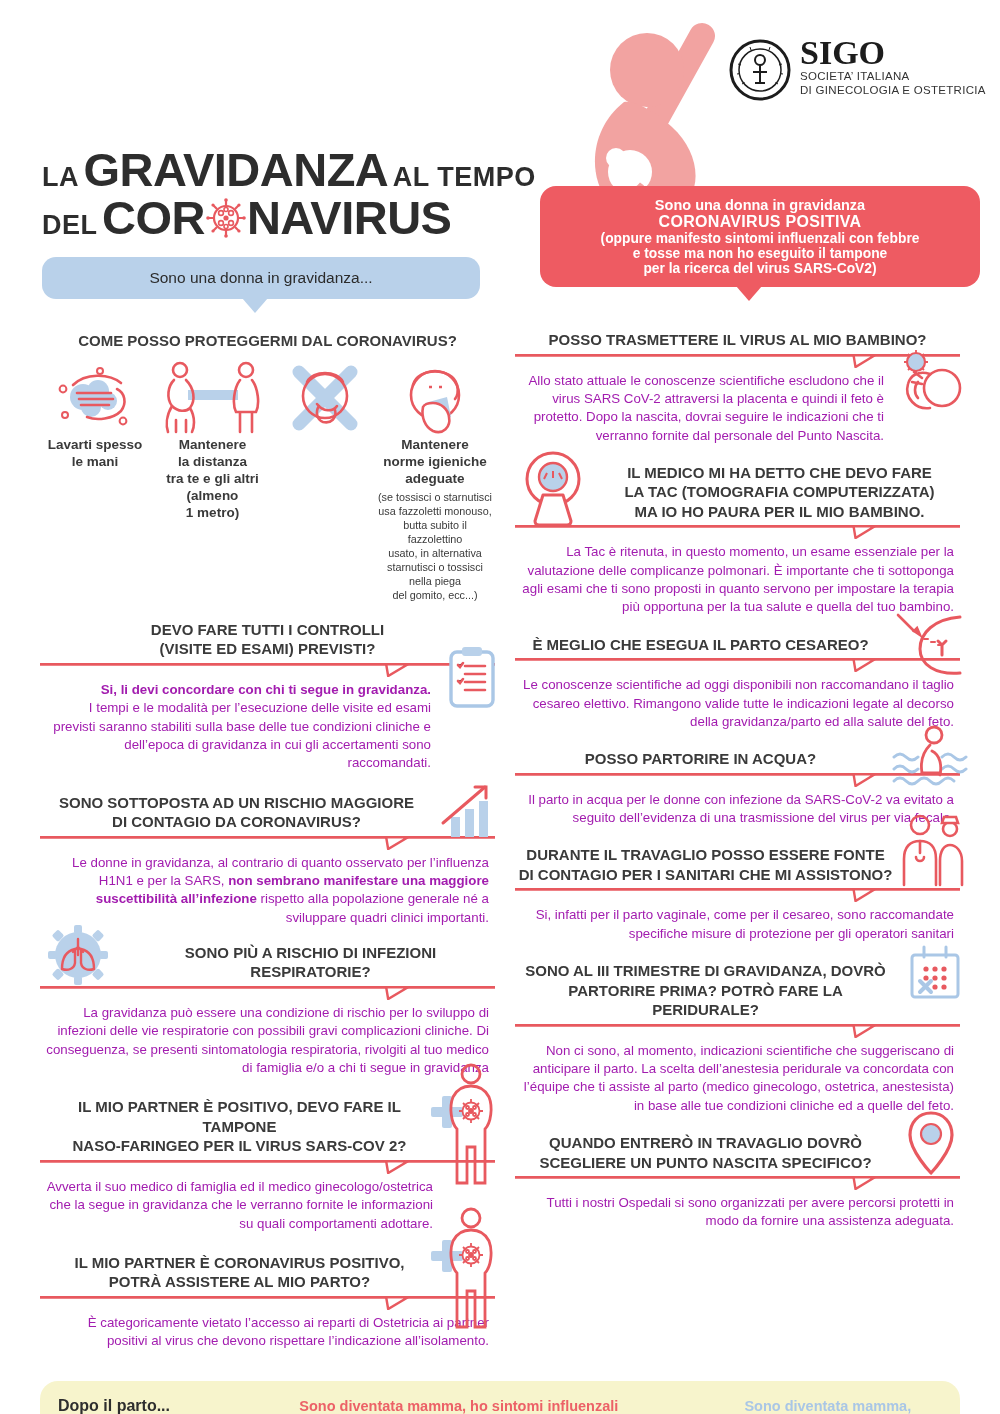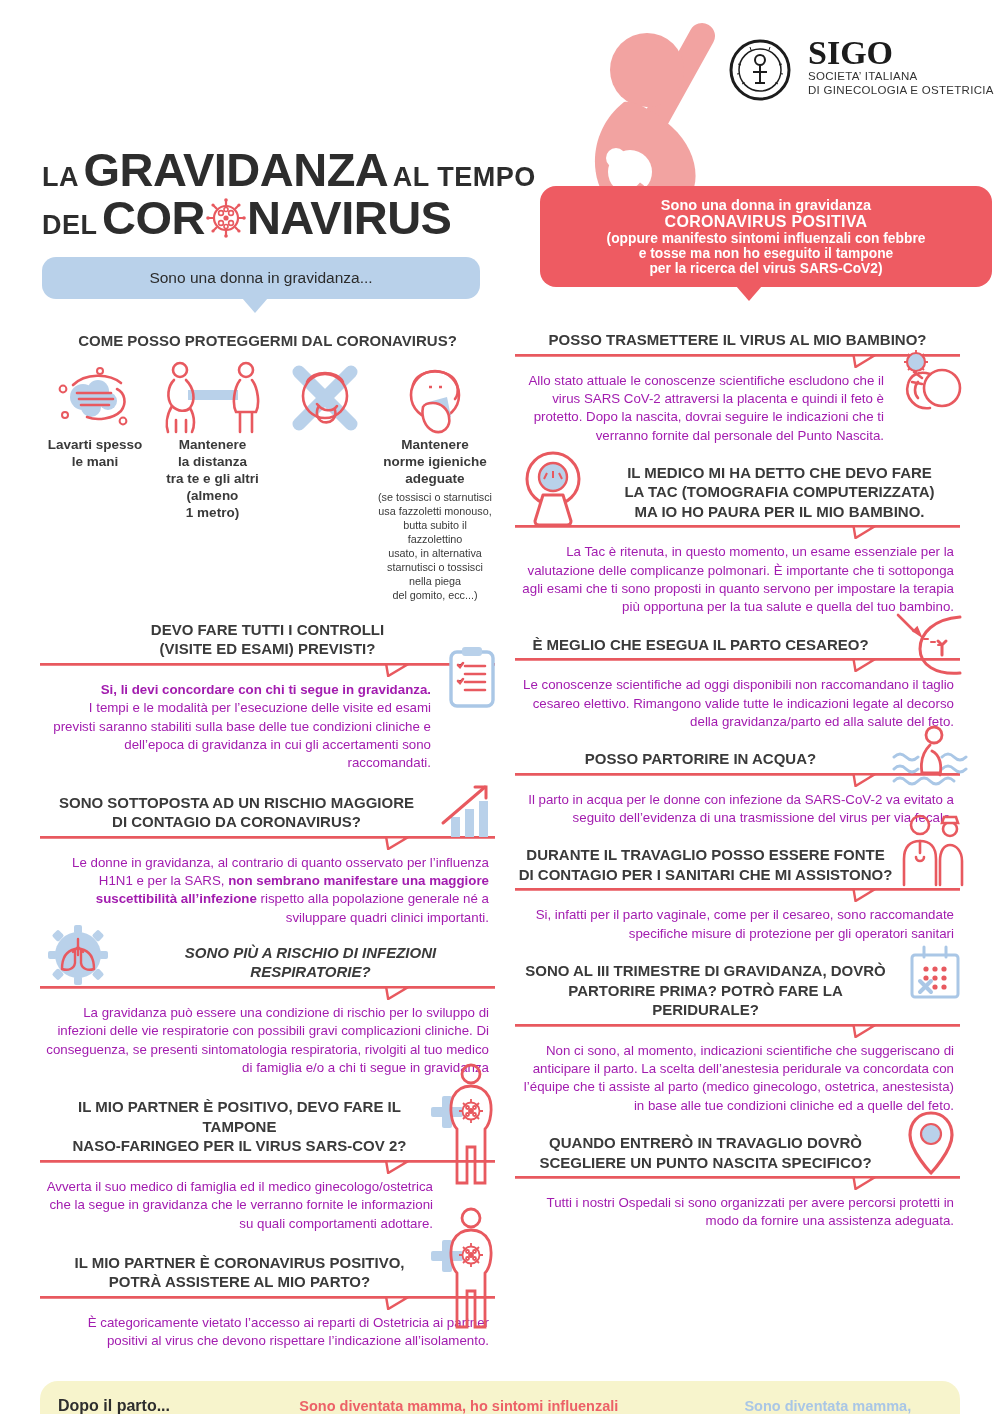--- a/index.html
+++ b/index.html
@@ -1,31 +1,31 @@
 <!DOCTYPE html>
 <html><head>
 <meta charset="utf-8">
 <style>
   html,body{margin:0;padding:0;background:#fff;}
   body{width:1000px;height:1414px;position:relative;font-family:"Liberation Sans",sans-serif;color:#3c3c3c;overflow:hidden;}
   .pre{white-space:pre-line;}
   
   .header{position:relative;height:318px;}
   .aogoi{position:absolute;left:52px;top:34px;}
-  .sigo{position:absolute;left:728px;top:38px;display:flex;align-items:flex-start;gap:16px;}
+  .sigo{position:absolute;left:728px;top:38px;display:flex;align-items:flex-start;gap:8px;}
   .sigo-text .sigo-name{font-family:"Liberation Serif",serif;font-weight:bold;font-size:34px;color:#1c1c1c;line-height:0.9;}
   .sigo-text .sigo-sub{font-size:11.5px;color:#333;letter-spacing:0.3px;line-height:1.25;}
   .pregnant{position:absolute;left:552px;top:22px;}
   .title{position:absolute;left:42px;top:146px;color:#2d2d2d;font-weight:bold;line-height:1.02;}
   .title .sm{font-size:27px;letter-spacing:0.5px;}
   .title .bg{font-size:47px;letter-spacing:-0.5px;}
   .title .virus-o{vertical-align:-5px;}
   .banner-blue{position:absolute;left:42px;top:257px;width:418px;background:#b9d1ea;border-radius:14px;padding:12px 10px;text-align:center;font-weight:normal;font-size:15.5px;color:#2b2b2b;}
   .banner-blue .tail{position:absolute;left:200px;bottom:-14px;width:0;height:0;border-left:13px solid transparent;border-right:13px solid transparent;border-top:15px solid #b9d1ea;}
-  .banner-red{position:absolute;left:540px;top:186px;width:424px;background:#ee5b62;border-radius:16px;padding:11px 14px;text-align:center;color:#fff;font-weight:bold;}
+  .banner-red{position:absolute;left:540px;top:186px;width:424px;background:#ee5b62;border-radius:16px;padding:11px 8px;text-align:center;color:#fff;font-weight:bold;}
   .banner-red .l1{font-size:14.5px;}
   .banner-red .l2{font-size:16px;letter-spacing:0.3px;}
   .banner-red .l3{font-size:13.8px;}
   .banner-red .tail{position:absolute;left:196px;bottom:-14px;width:0;height:0;border-left:13px solid transparent;border-right:13px solid transparent;border-top:15px solid #ee5b62;}
   
   .columns{display:flex;gap:20px;padding:0 40px;margin-top:4px;}
   .col{width:460px;}
   .qa{position:relative;margin-bottom:16px;}
   .q{font-weight:bold;font-size:15px;color:#3a3a3a;text-align:center;line-height:1.3;margin:0 0 3px;}
   .sep{display:block;width:100%;height:15px;margin:2px 0 3px;}
@@ -264,21 +264,21 @@
             </g>
             <g stroke="#e8595f" stroke-width="3" fill="none" stroke-linecap="round">
               <path d="M6,44 L48,8"></path>
               <path d="M38,8 H49 V19"></path>
             </g>
           </svg>
       </span>
     </div>
 
     <div class="qa" style="margin-bottom:20px;">
-      <div class="q pre" style="padding-left:86px;font-style:italic;">SONO PIÙ A RISCHIO DI INFEZIONI RESPIRATORIE?</div>
+      <div class="q pre" style="padding-left:86px;">SONO PIÙ A RISCHIO DI INFEZIONI RESPIRATORIE?</div>
       <svg class="sep" viewBox="0 0 460 16" preserveAspectRatio="none">
           <line x1="0" y1="2.5" x2="460" y2="2.5"></line>
           <polygon points="350,2.5 372,2.5 352,15"></polygon>
         </svg>
       <div class="answer"><span>La gravidanza può essere una condizione di rischio per lo sviluppo di infezioni delle vie respiratorie con possibili gravi complicazioni cliniche. Di conseguenza, se presenti sintomatologia respiratoria, rivolgiti al tuo medico di famiglia e/o a chi ti segue in gravidanza</span></div>
       <span class="side-icon" style="left:4px;top:-22px;">
         <svg class="icon" width="68" height="68" viewBox="0 0 68 68">
             <g fill="#b9d1ea">
               <circle cx="34" cy="34" r="23"></circle>
               <g>

